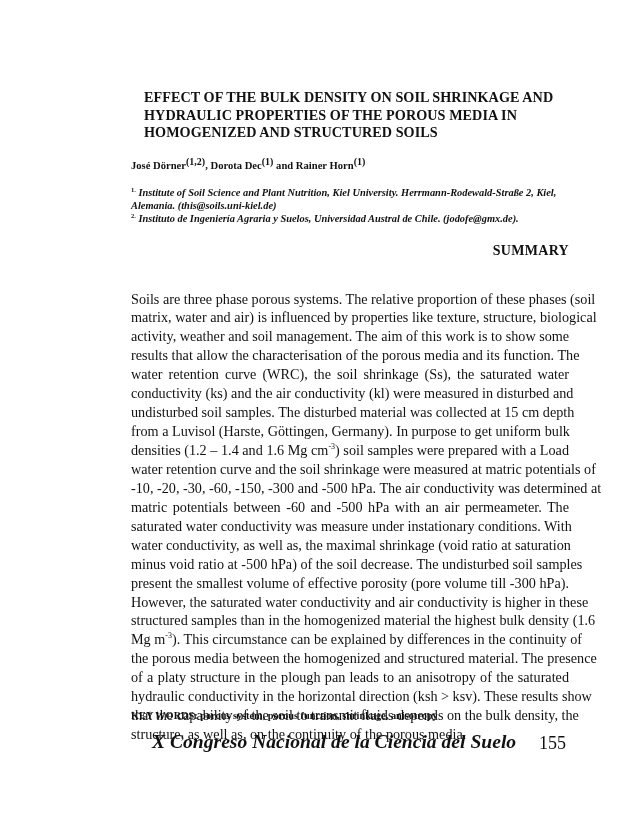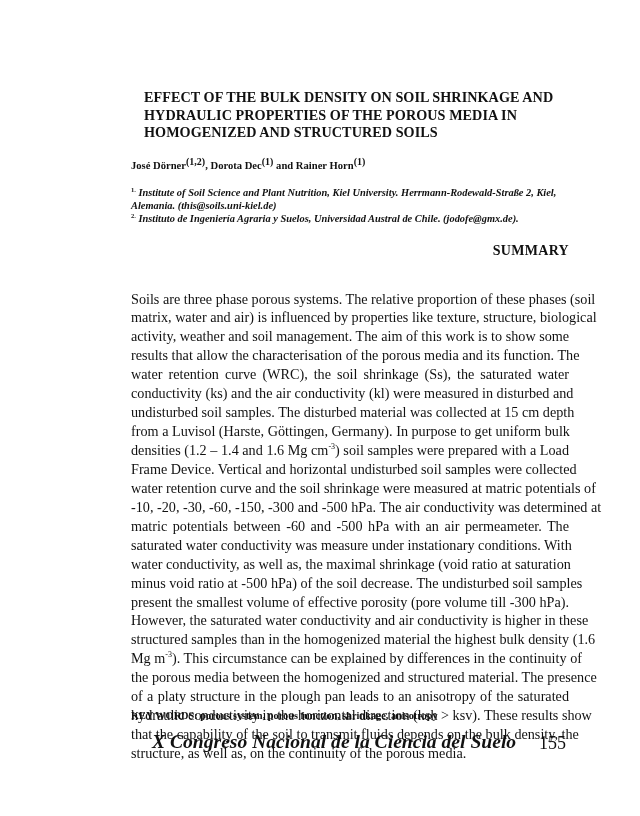--- a/index.html
+++ b/index.html
@@ -137,21 +137,20 @@
   <div class="abstract" id="abstract">
       <span class="line"><span>Soils are three phase porous systems. The relative proportion of these phases (soil</span></span>
       <span class="line"><span>matrix, water and air) is influenced by properties like texture, structure, biological</span></span>
       <span class="line"><span>activity, weather and soil management. The aim of this work is to show some</span></span>
       <span class="line"><span>results that allow the characterisation of the porous media and its function. The</span></span>
       <span class="line"><span>water retention curve (WRC), the soil shrinkage (Ss), the saturated water</span></span>
       <span class="line"><span>conductivity (ks) and the air conductivity (kl) were measured in disturbed and</span></span>
       <span class="line"><span>undisturbed soil samples. The disturbed material was collected at 15 cm depth</span></span>
       <span class="line"><span>from a Luvisol (Harste, Göttingen, Germany). In purpose to get uniform bulk</span></span>
       <span class="line"><span>densities (1.2 – 1.4 and 1.6 Mg cm</span><sup>-3</sup><span>) soil samples were prepared with a Load</span></span>
-      <span class="line"><span>Frame Device. Vertical and horizontal undisturbed soil samples were collected</span></span>
       <span class="line"><span>water retention curve and the soil shrinkage were measured at matric potentials of</span></span>
       <span class="line"><span>-10, -20, -30, -60, -150, -300 and -500 hPa. The air conductivity was determined at</span></span>
       <span class="line"><span>matric potentials between -60 and -500 hPa with an air permeameter. The</span></span>
       <span class="line"><span>saturated water conductivity was measure under instationary conditions. With</span></span>
       <span class="line"><span>water conductivity, as well as, the maximal shrinkage (void ratio at saturation</span></span>
       <span class="line"><span>minus void ratio at -500 hPa) of the soil decrease. The undisturbed soil samples</span></span>
       <span class="line"><span>present the smallest volume of effective porosity (pore volume till -300 hPa).</span></span>
       <span class="line"><span>However, the saturated water conductivity and air conductivity is higher in these</span></span>
       <span class="line"><span>structured samples than in the homogenized material the highest bulk density (1.6</span></span>
       <span class="line"><span>Mg m</span><sup>-3</sup><span>). This circumstance can be explained by differences in the continuity of</span></span>

